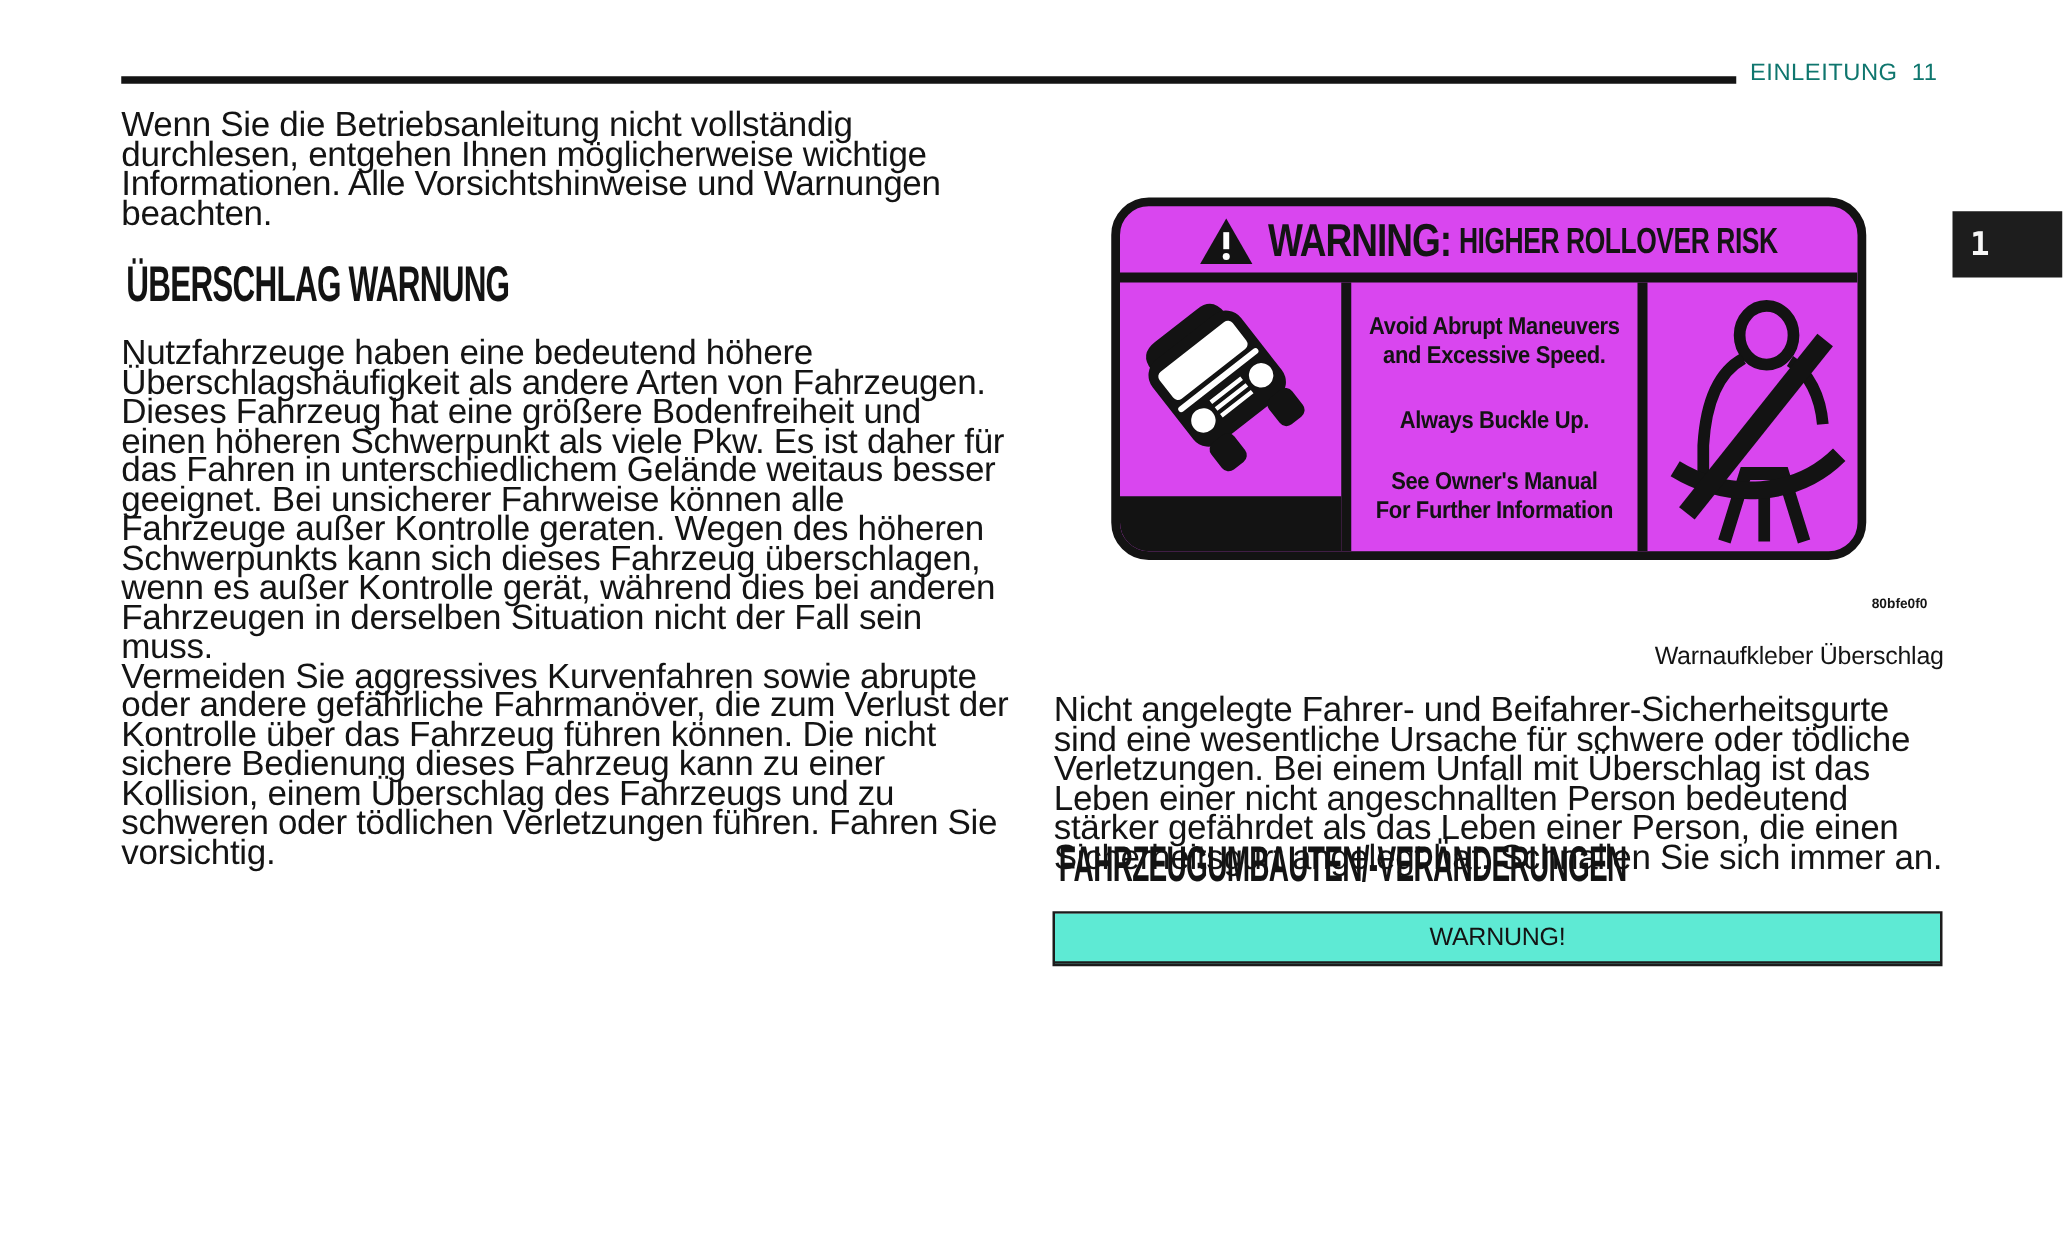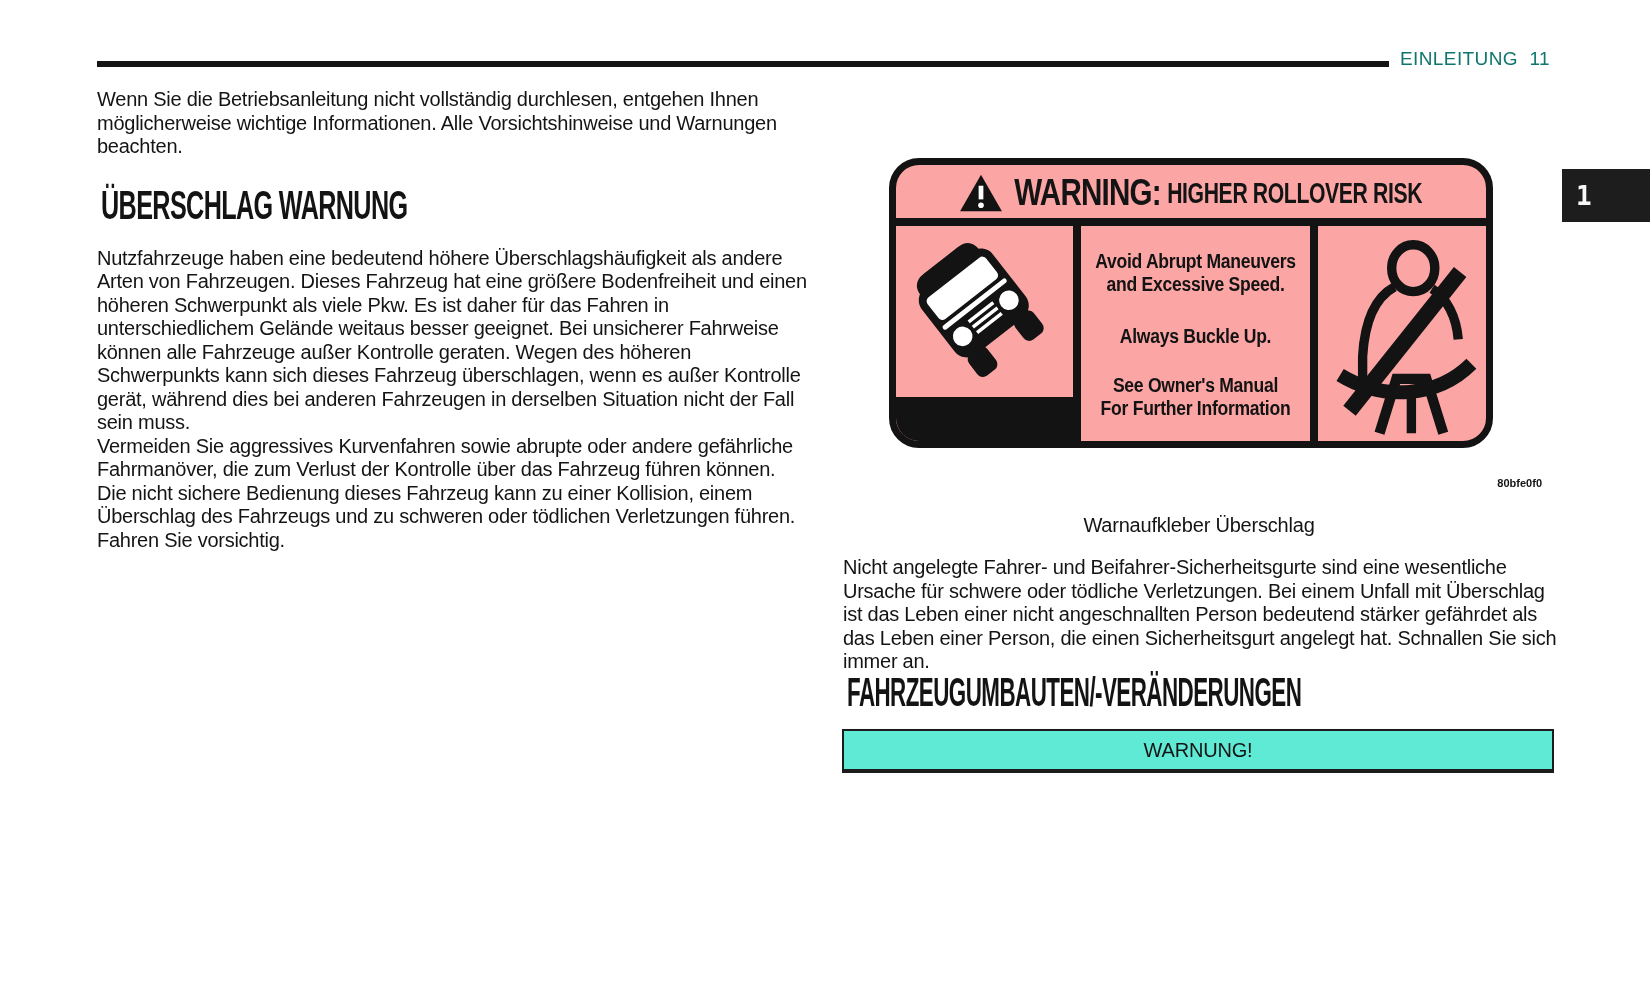--- a/index.html
+++ b/index.html
@@ -11,31 +11,31 @@
   }
   
   .header-rule{position:absolute;left:97px;top:61px;width:1292px;height:6px;background:#141414;}
   .header-meta{position:absolute;left:1400px;top:48px;width:150px;display:flex;justify-content:space-between;
     font-size:19px;letter-spacing:.4px;color:#0f766e;}
   .chapter-tab{position:absolute;left:1562px;top:169px;width:88px;height:53px;background:#1d1d1d;
     color:#f7f7f7;display:flex;align-items:center;padding-left:14px;box-sizing:border-box;
     font-family:"DejaVu Sans Mono",monospace;font-weight:bold;font-size:26px;}
   
   .col-left{position:absolute;left:97px;top:88px;width:712px;}
-  p.body{margin:0;font-size:20px;line-height:23.5px;letter-spacing:-0.25px;color:#141414;}
+  p.body{margin:0;font-size:28px;line-height:23.5px;letter-spacing:-0.25px;color:#141414;}
   .h-cond{margin:4px;font-weight:700;font-size:40px;line-height:40px;letter-spacing:-1px;white-space:nowrap;color:#131313;}
   .h-cond>span{display:inline-block;transform-origin:left center;}
   .h1-scale{transform:scaleX(0.63);}
   .h2-scale{transform:scaleX(0.56);}
   .col-left .h-cond{margin-top:26px;}
   .col-left p.p2{margin-top:22px;}
   .col-left p.p3{margin-top:0;}
   
   .wl{position:absolute;left:889px;top:158px;width:604px;height:290px;box-sizing:border-box;
-    border:7px solid #131313;border-radius:30px;overflow:hidden;background:#fca5a5;
+    border:7px solid #131313;border-radius:30px;overflow:hidden;background:#d946ef;
     display:flex;flex-direction:column;}
   .wl-header{height:50px;display:flex;align-items:center;justify-content:center;gap:4px;padding-top:3px;}
   .wl-warning-word{display:inline-block;font-weight:700;font-size:37px;letter-spacing:-1px;
     transform:scaleX(0.8);margin:0 -17px 0 -12px;white-space:nowrap;}
   .wl-warning-rest{display:inline-block;font-weight:700;font-size:29px;letter-spacing:-0.5px;
     transform:scaleX(0.73);margin:0 -46px;white-space:nowrap;}
   .wl-hdiv{height:8px;background:#131313;}
   .wl-panels{flex:1;display:flex;}
   .wl-vdiv{width:8px;background:#131313;}
   .wl-panel-left{width:177px;position:relative;}
@@ -43,21 +43,21 @@
   .wl-car{position:absolute;left:2px;top:4px;}
   .wl-panel-center{flex:1;text-align:center;padding-top:24px;box-sizing:border-box;}
   .wl-msg{font-weight:700;font-size:19.5px;line-height:23px;letter-spacing:-0.3px;
     transform:scaleX(0.9);transform-origin:center;color:#131313;}
   .wl-gap1{margin-top:29px;}
   .wl-gap2{margin-top:26px;}
   .wl-panel-right{width:168px;position:relative;}
   .wl-occupant{position:absolute;left:9px;top:10px;}
   
   .fig-code{position:absolute;right:108px;top:477px;font-size:11px;font-weight:700;color:#141414;}
-  .fig-caption{position:absolute;left:843px;top:514px;width:712px;text-align:center;
+  .fig-caption{position:absolute;left:843px;top:514px;width:712px;text-align:right;
     font-size:20px;letter-spacing:-0.2px;color:#141414;}
   
   .seatbelt-par{position:absolute;left:843px;top:556px;width:714px;}
   .h2-abs{position:absolute;left:843px;top:668px;}
   .warnbox{position:absolute;left:842px;top:729px;width:712px;box-sizing:border-box;
     border:2px solid #1c1c1c;background:#fff;}
   .warnbox-head{background:#5eead4;border-bottom:2px solid #1c1c1c;height:38px;
     display:flex;align-items:center;justify-content:center;font-size:20px;letter-spacing:-0.2px;color:#141414;}
   .warnbox-body{padding:9px 13px 12px 13px;}
 </style>

